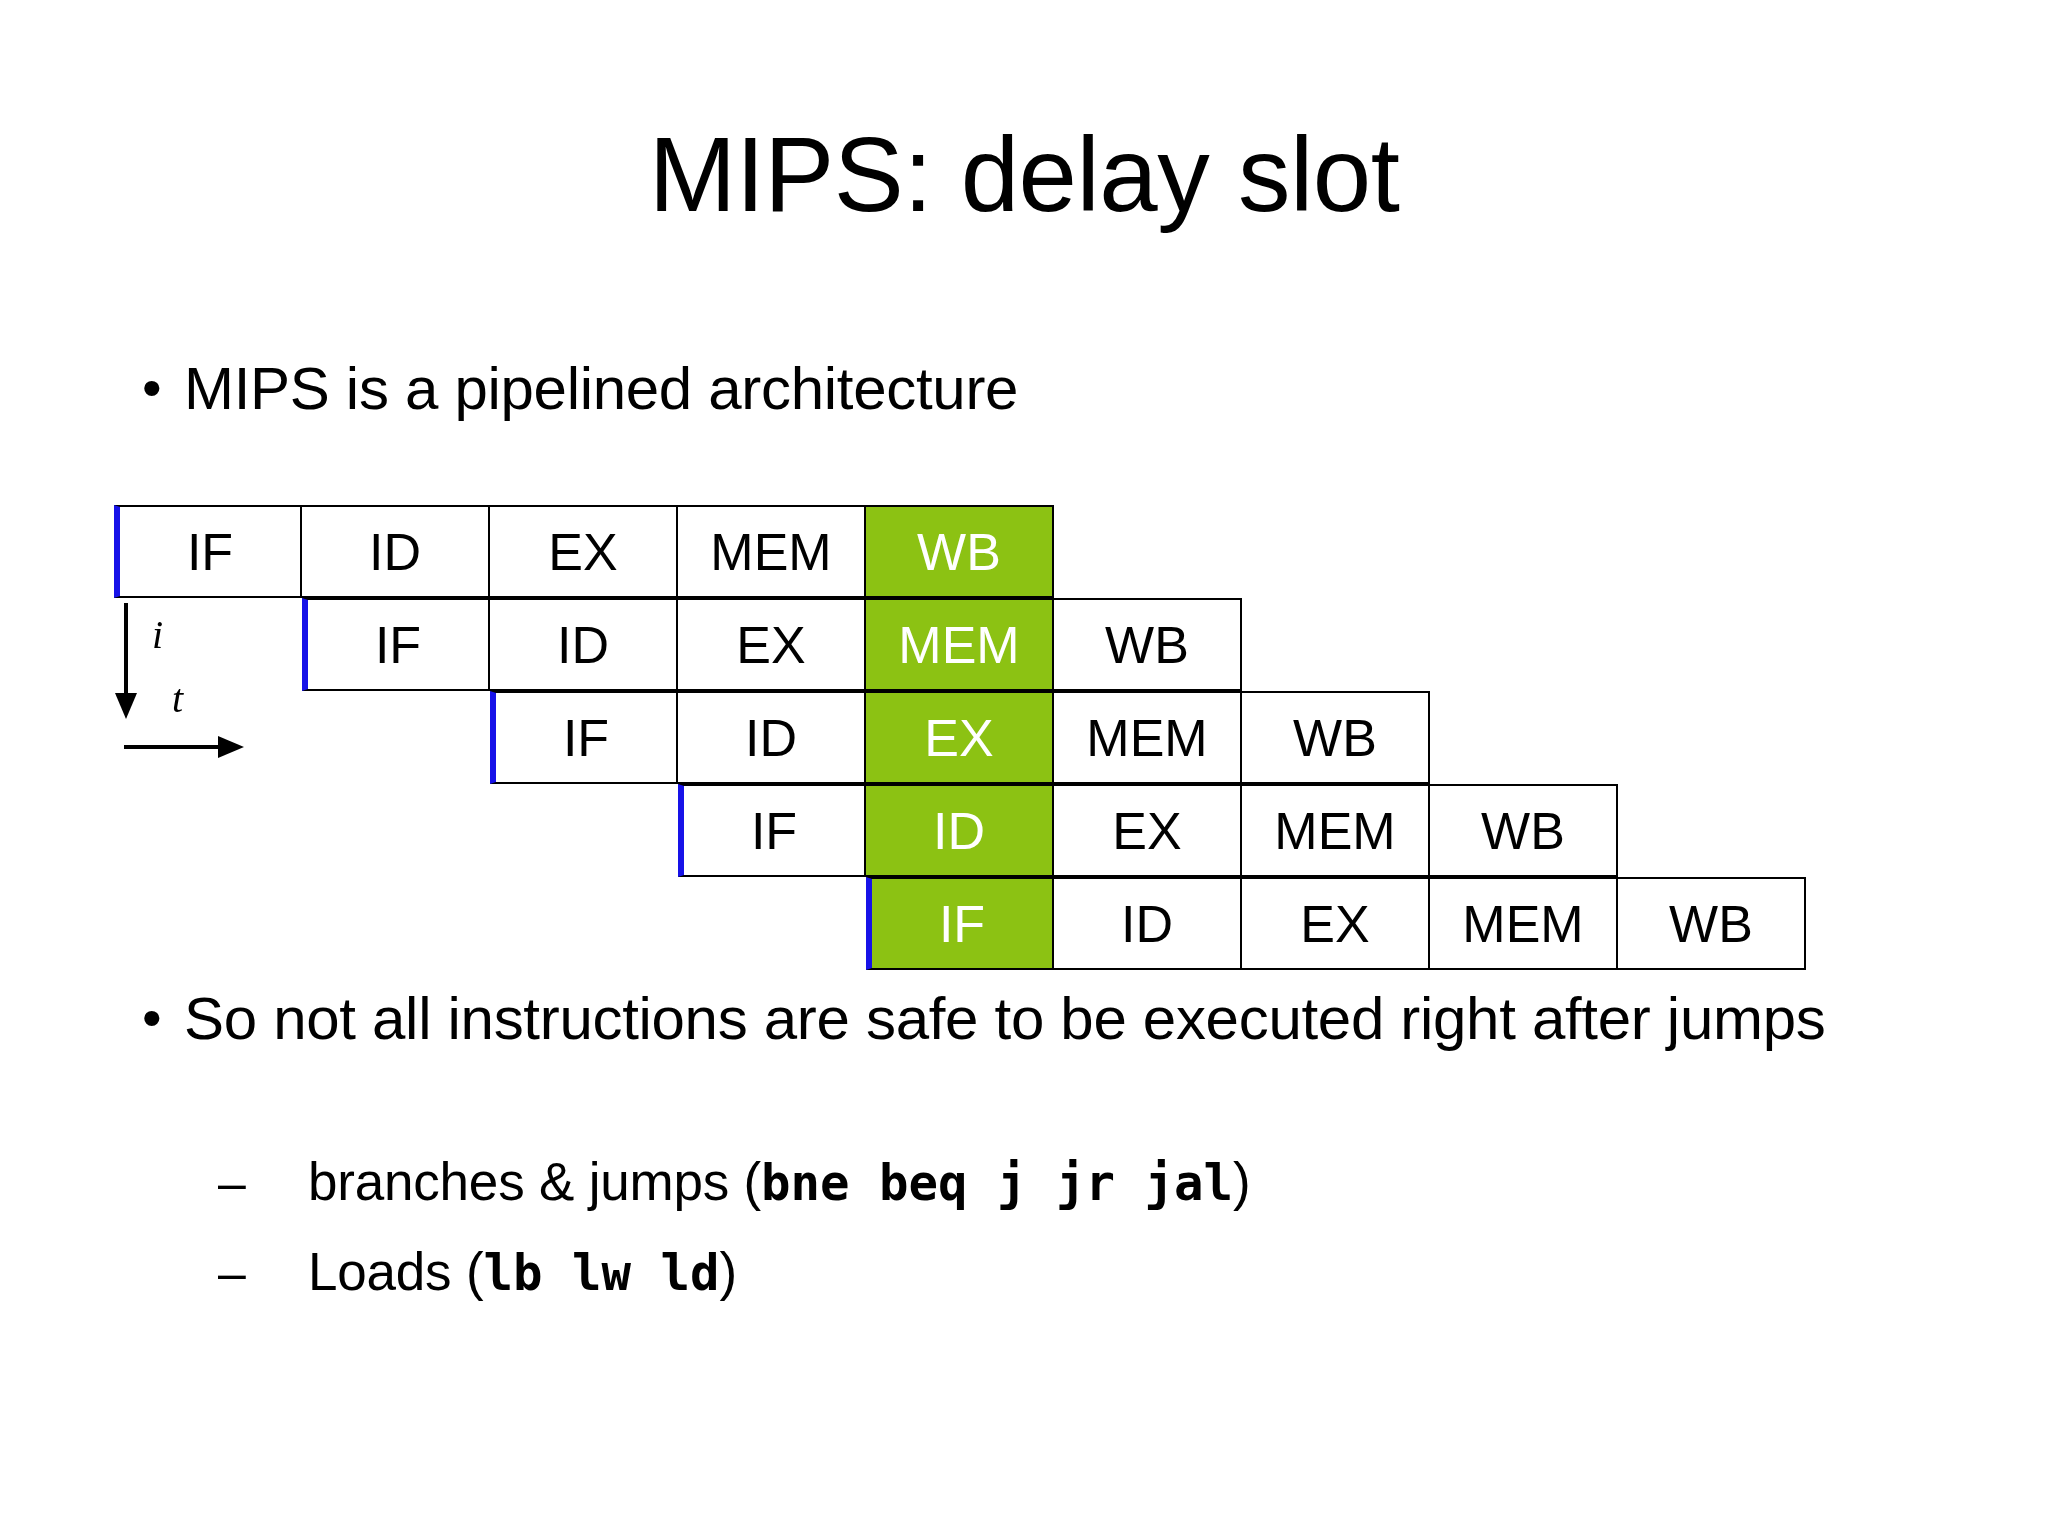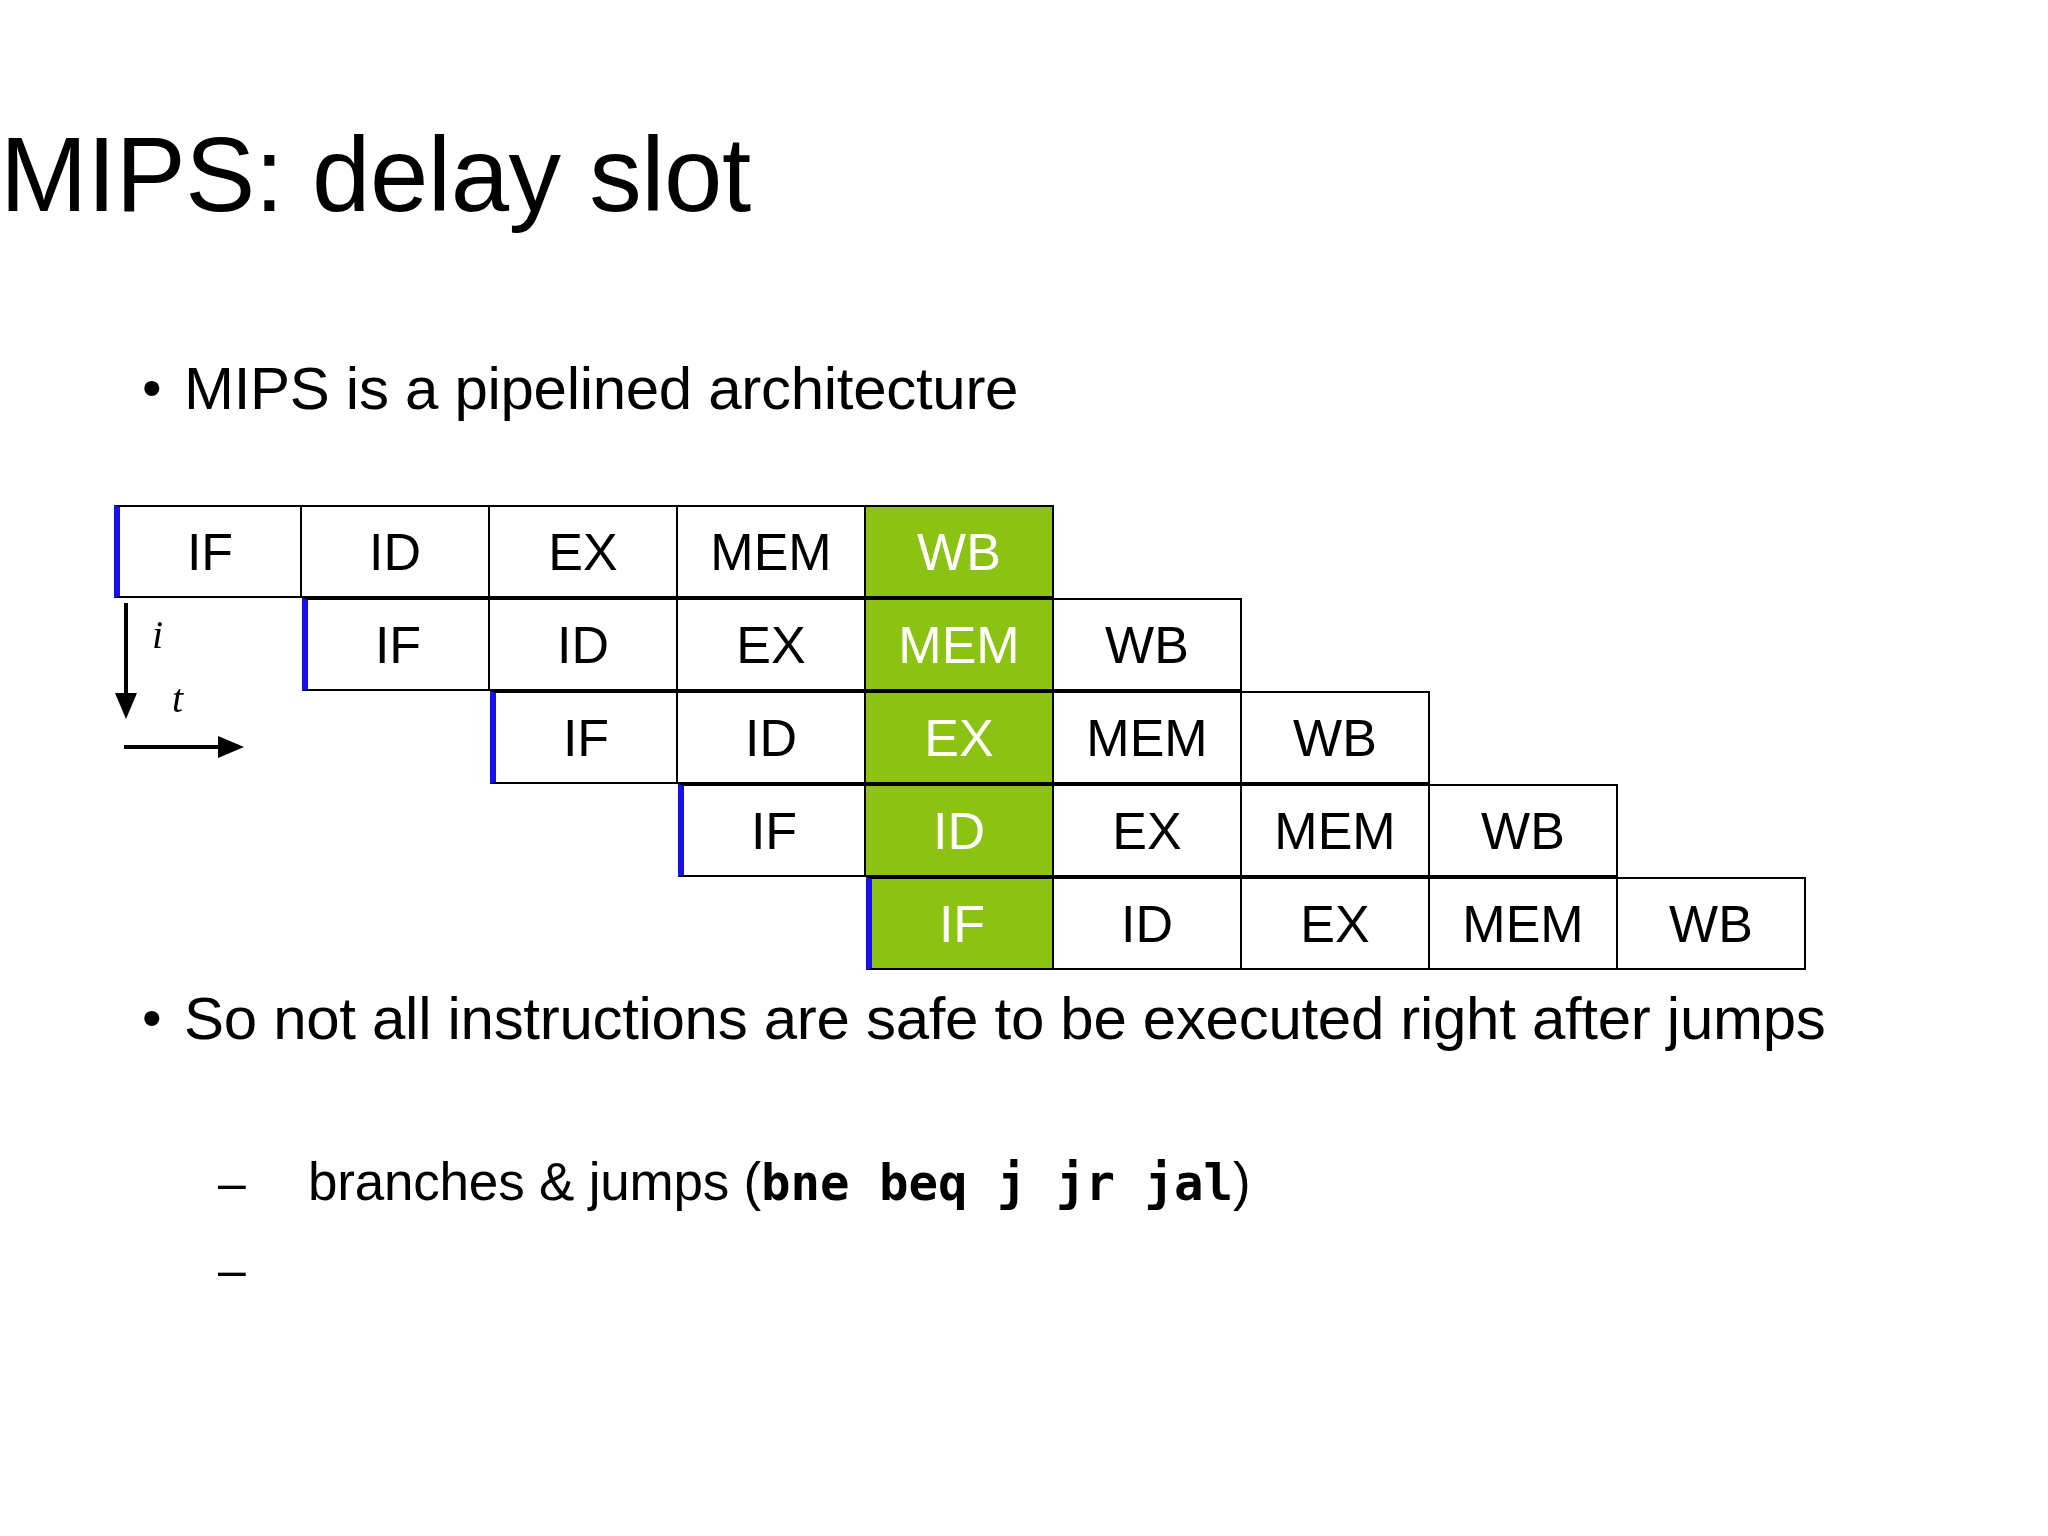--- a/index.html
+++ b/index.html
@@ -15,21 +15,21 @@
     color: #000000;
     position: relative;
   }
 
   
   .slide-title {
     position: absolute;
     top: 120px;
     left: 0;
     width: 2048px;
-    text-align: left;
+    text-align: center;
     font-size: 105px;
     font-weight: 400;
     line-height: 1.05;
     letter-spacing: -0.5px;
     color: #000;
     white-space: nowrap;
   }
 
   
   .bullet-row {
@@ -213,13 +213,14 @@
   <span class="bullet-text">So not all instructions are safe to be executed right after jumps</span>
 </div>
 
 <div class="sub-row" id="sub-branches">
   <span class="sub-dash">–</span>
   <span class="sub-text"><span>branches  &amp; jumps (</span><span class="code">bne beq j jr jal</span><span>)</span></span>
 </div>
 
 <div class="sub-row" id="sub-loads">
   <span class="sub-dash">–</span>
+  <span class="sub-text"><span>Loads (</span><span class="code">lb lw ld</span><span>)</span></span>
 </div>
 
 </body></html>

